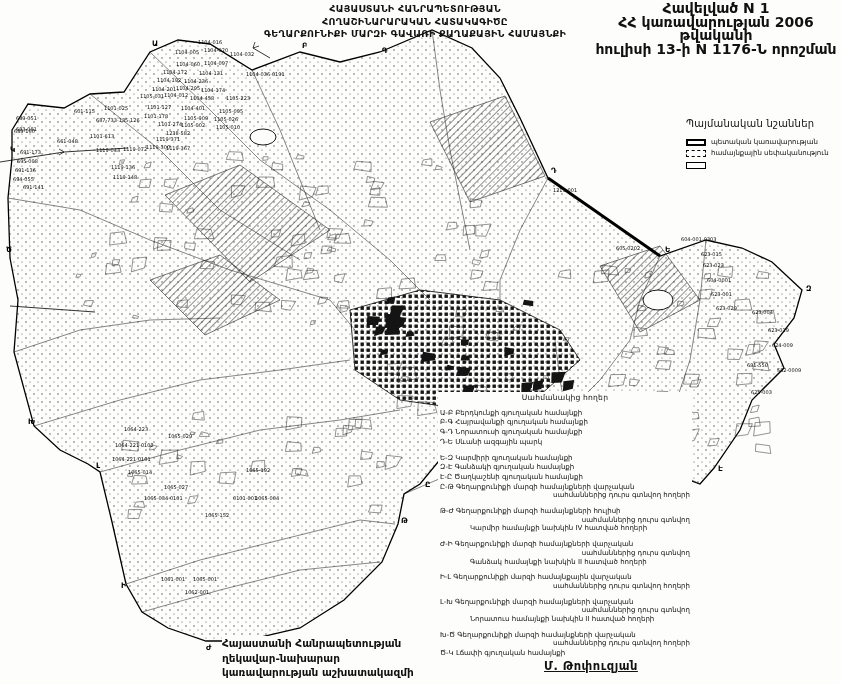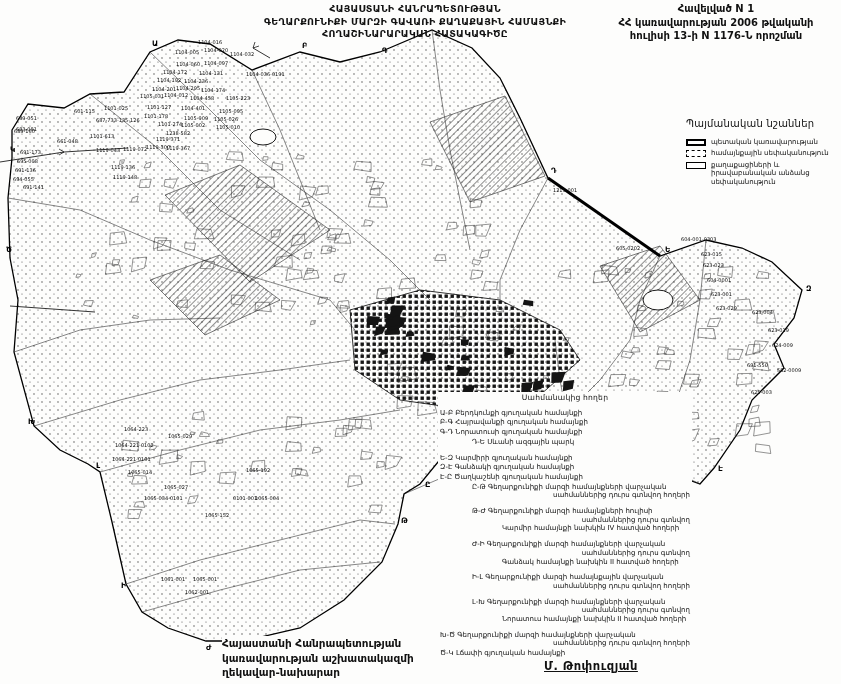--- a/index.html
+++ b/index.html
@@ -2,33 +2,33 @@
 <html><head>
 <meta charset="utf-8">
 <style>
   html,body{margin:0;padding:0;background:#e8e8e8;}
   .page{position:relative;width:841px;height:684px;background:#fdfdfc;overflow:hidden;
         font-family:"DejaVu Sans",sans-serif;color:#111;}
   .map-svg{position:absolute;left:0;top:0;width:841px;height:684px;}
   .title-block{position:absolute;left:210px;top:3px;width:410px;text-align:center;
         font-size:9.5px;font-weight:bold;line-height:12.5px;letter-spacing:.3px;}
   .annex-block{position:absolute;left:594px;top:2px;width:244px;text-align:center;
-        font-weight:bold;font-size:10px;line-height:13.5px;}
+        font-weight:bold;font-size:14px;line-height:13.5px;}
   .legend-block{position:absolute;left:686px;top:120px;width:154px;font-size:7px;line-height:8.5px;}
   .legend-title{font-size:10px;margin-bottom:9px;letter-spacing:.2px;}
   .lg-item{display:flex;align-items:flex-start;margin-bottom:3px;}
   .lg-sym{width:20px;height:7px;flex:0 0 20px;margin-right:5px;margin-top:1px;background:#fff;box-sizing:border-box;}
   .sym-state{border:2.4px solid #000;}
   .sym-comm{border:1px dashed #000;}
   .sym-priv{border:1px solid #000;}
   .borders-block{position:absolute;left:438px;top:392px;width:250px;font-size:7px;
         line-height:8.7px;background:#fdfdfc;padding:2px 2px 4px 2px;}
   .b-title{text-align:center;font-size:7.6px;margin-bottom:6px;letter-spacing:.2px;}
   .b-item{margin-bottom:1px;}
-  .b-item.gap{margin-bottom:7px;margin-left:32px;}
+  .b-item.gap{margin-bottom:7px;}
   .b-line{white-space:nowrap;}
   .b-cont{padding-left:20px;text-align:right;}
   .b-cont2{padding-left:30px;}
   .footer-left{position:absolute;left:222px;top:636px;font-size:10.5px;font-weight:bold;
         line-height:14.5px;background:#fdfdfc;padding-right:6px;}
   .signature{position:absolute;left:544px;top:659px;font-size:11.5px;font-weight:bold;letter-spacing:.5px;text-decoration:underline;}
   text.plabel{font-size:5px;fill:#0b0b0b;font-family:"DejaVu Sans",sans-serif;}
   text.bletter{font-size:7.5px;font-weight:bold;fill:#000;font-family:"DejaVu Sans",sans-serif;}
 </style>
 </head>
@@ -383,22 +383,22 @@
         <text x="121" y="588" class="bletter">Ի</text>
         <text x="96" y="468" class="bletter">Լ</text>
         <text x="28" y="424" class="bletter">Խ</text>
         <text x="6" y="252" class="bletter">Ծ</text>
         <text x="10" y="152" class="bletter">Կ</text>
       </g>
   </svg>
 
   <div class="title-block">
     <div>ՀԱՅԱՍՏԱՆԻ ՀԱՆՐԱՊԵՏՈՒԹՅԱՆ</div>
+    <div>ՀՈՂԱՇԻՆԱՐԱՐԱԿԱՆ ՀԱՏԱԿԱԳԻԾԸ</div>
     <div>ԳԵՂԱՐՔՈՒՆԻՔԻ ՄԱՐԶԻ ԳԱՎԱՌԻ ՔԱՂԱՔԱՅԻՆ ՀԱՄԱՅՆՔԻ</div>
-    <div>ՀՈՂԱՇԻՆԱՐԱՐԱԿԱՆ ՀԱՏԱԿԱԳԻԾԸ</div>
   </div>
 
   <div class="annex-block">
     <div>Հավելված N 1</div>
     <div>ՀՀ կառավարության 2006 թվականի</div>
     <div>հուլիսի 13-ի N 1176-Ն որոշման</div>
   </div>
 
   <div class="legend-block">
     <div class="legend-title">Պայմանական նշաններ</div>
@@ -406,21 +406,20 @@
         <div class="lg-item">
           <span class="lg-sym sym-state"></span>
           <span>պետական կառավարության</span>
         </div>
         <div class="lg-item">
           <span class="lg-sym sym-comm"></span>
           <span>համայնքային սեփականություն</span>
         </div>
         <div class="lg-item">
           <span class="lg-sym sym-priv"></span>
-          <span>քաղաքացիների և իրավաբանական անձանց սեփականություն</span>
         </div>
       </div>
   </div>
 
   <div class="borders-block">
     <div class="b-title">Սահմանակից հողեր</div>
     <div id="b-items">
         <div class="b-item">
           <div class="b-line">Ա-Բ Բերդկունքի գյուղական համայնքի</div>
         </div>
@@ -470,19 +469,19 @@
           <div class="b-line b-cont">սահմաններից դուրս գտնվող հողերի</div>
         </div>
         <div class="b-item">
           <div class="b-line">Ծ-Կ Լճափի գյուղական համայնքի</div>
         </div>
       </div>
   </div>
 
   <div class="footer-left">
     <div>Հայաստանի Հանրապետության</div>
+    <div>ղեկավար-նախարար</div>
     <div>կառավարության աշխատակազմի</div>
-    <div>ղեկավար-նախարար</div>
   </div>
 
   <div class="signature">Մ. Թոփուզյան</div>
 
 </div>
 
 </body></html>

